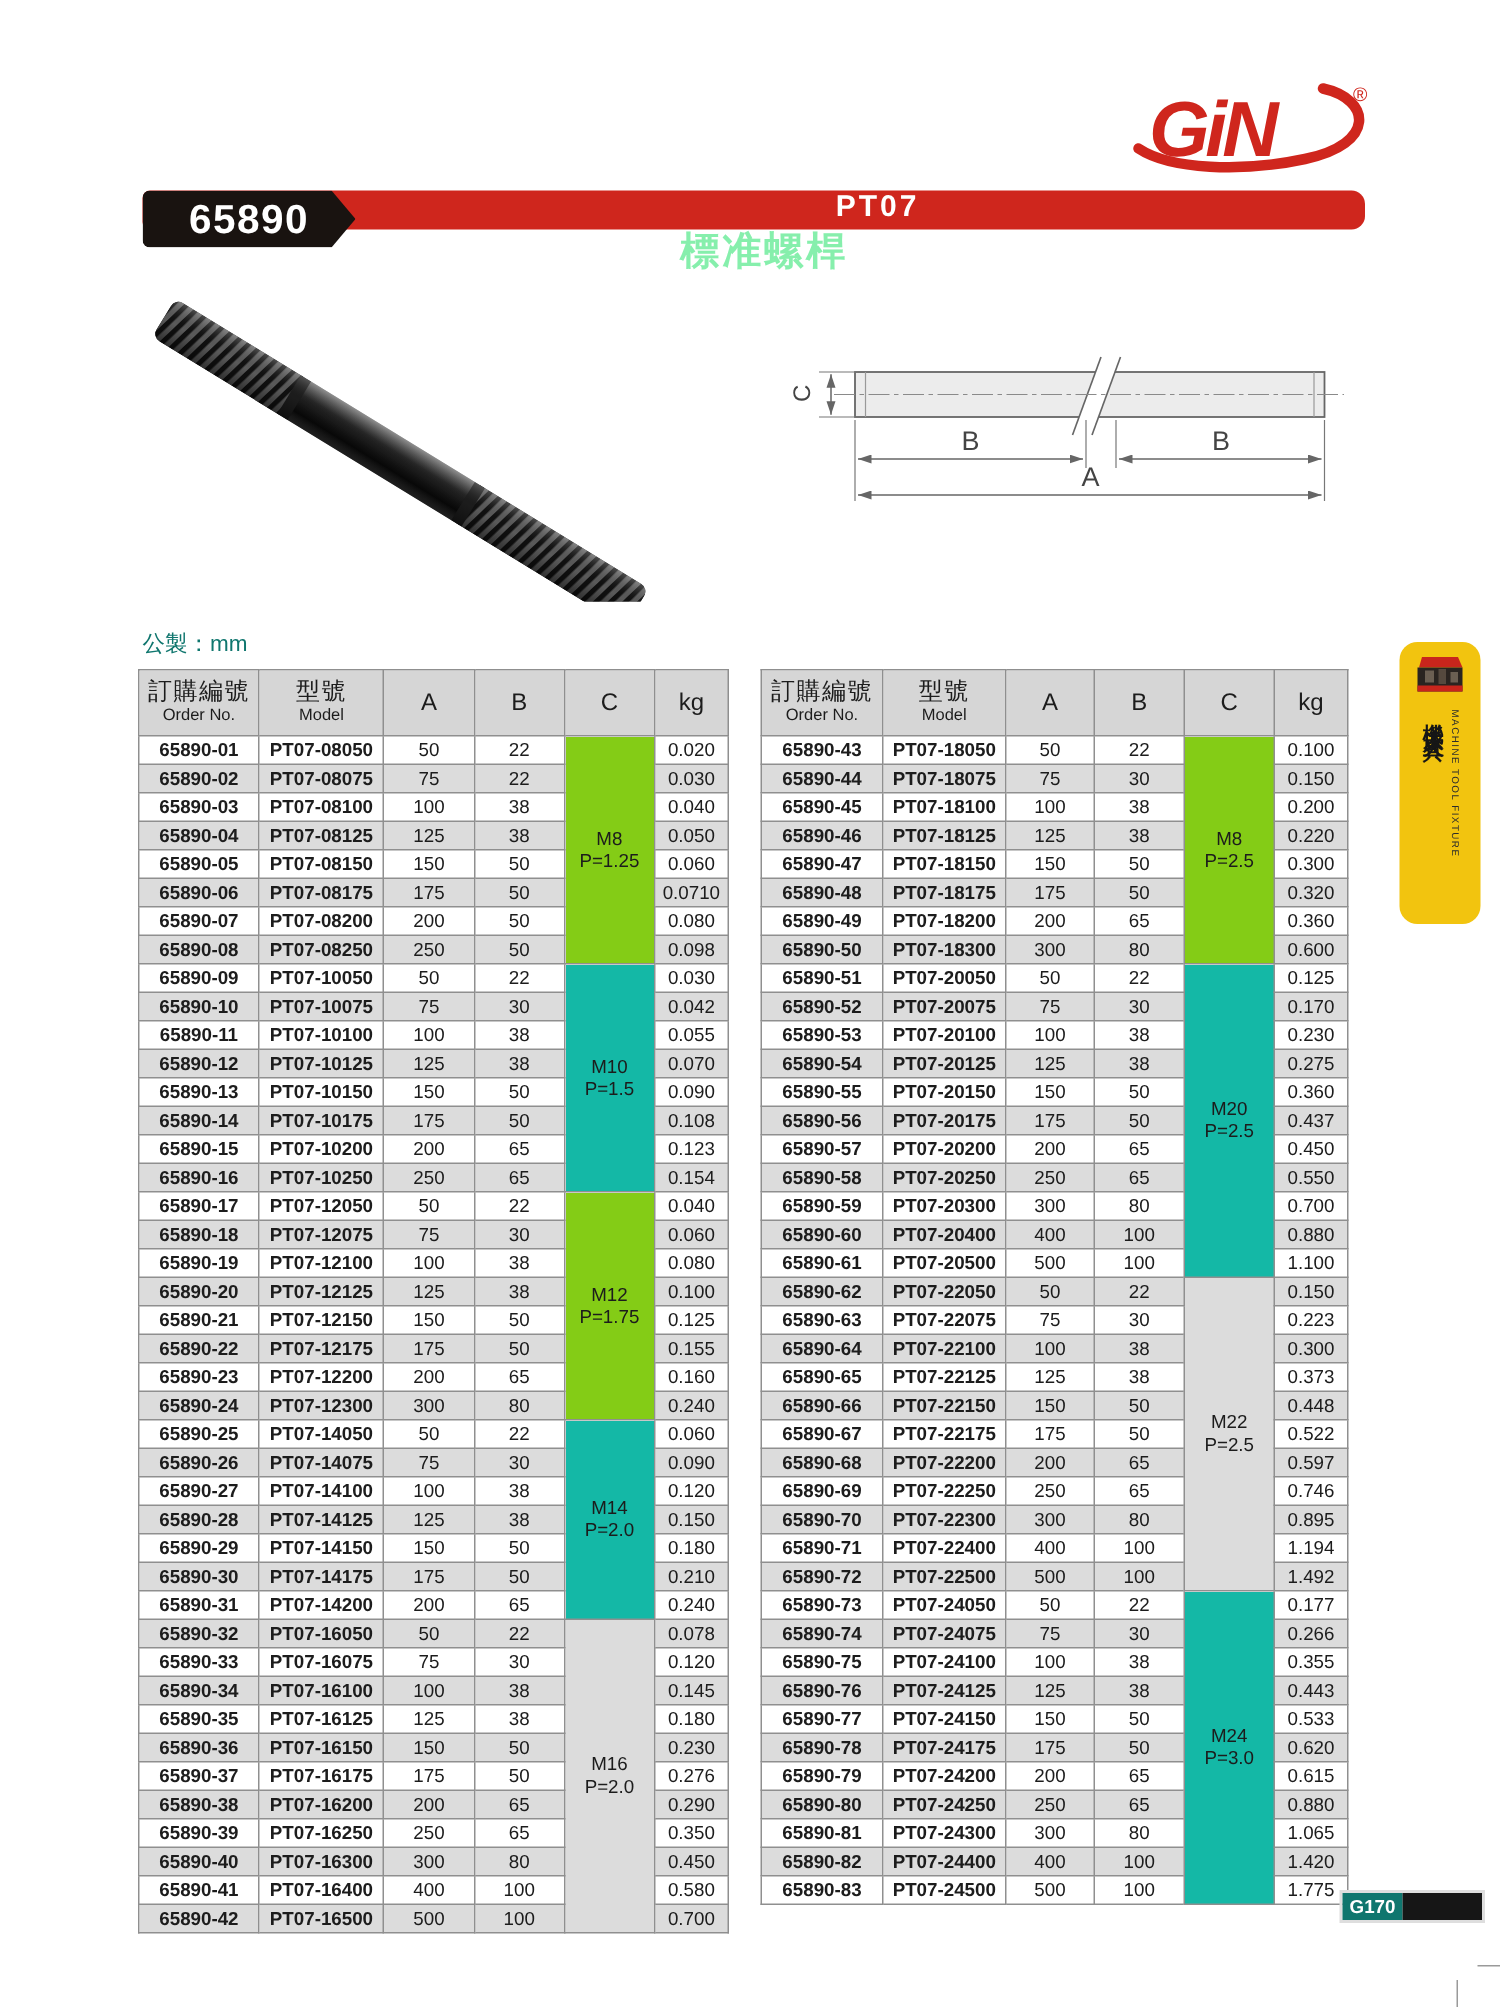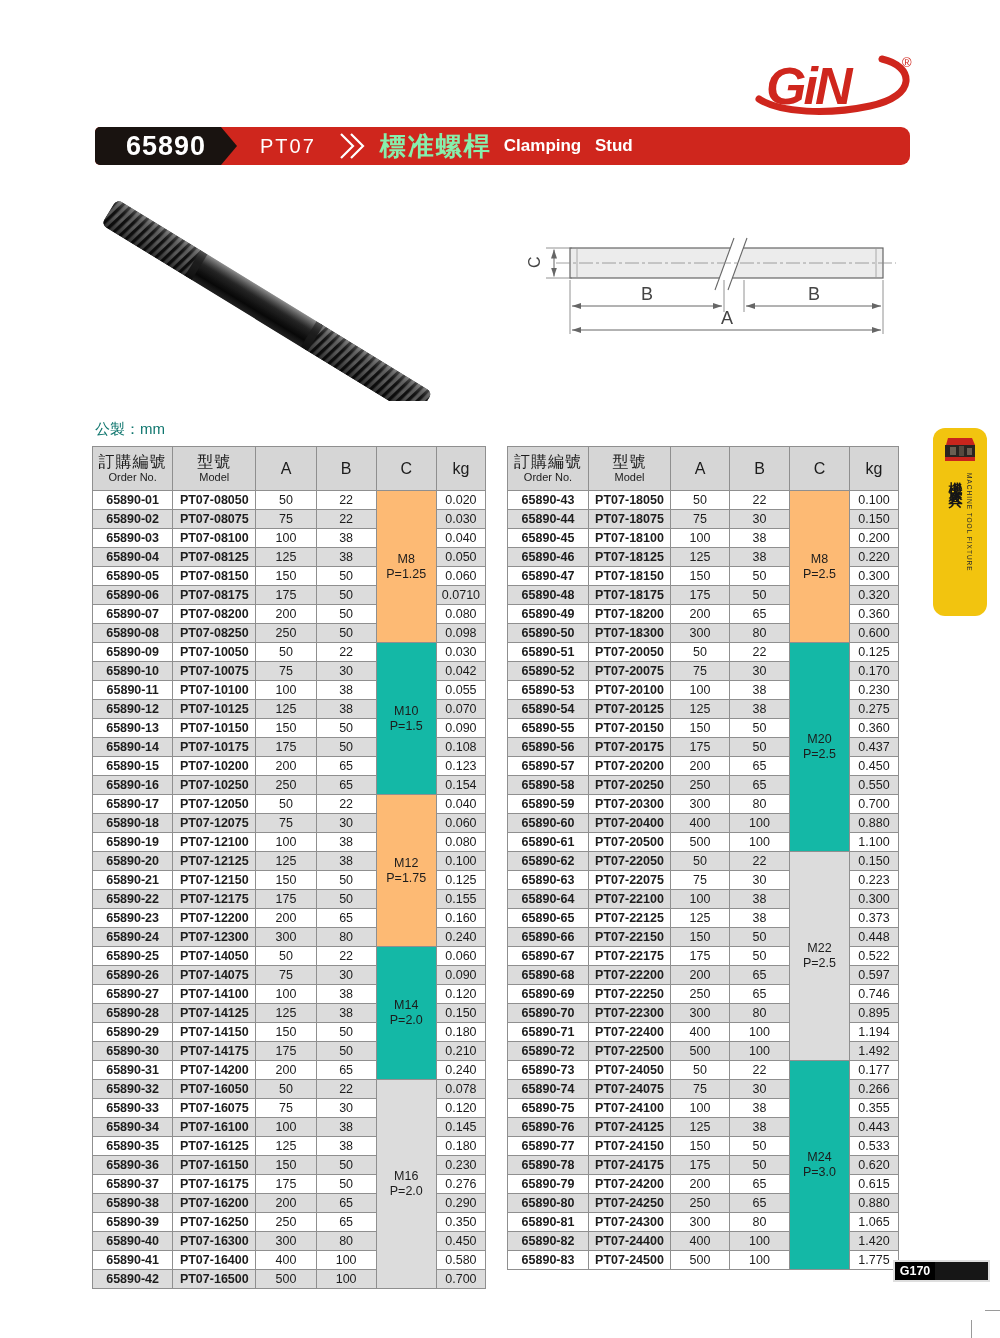--- a/index.html
+++ b/index.html
@@ -3,28 +3,28 @@
 <meta charset="utf-8">
 <style>
   * { margin:0; padding:0; box-sizing:border-box; }
   body { background:#fff; font-family:"Liberation Sans","DejaVu Sans",sans-serif; }
   .page { position:relative; width:1000px; height:1338px; background:#ffffff; overflow:hidden;padding-left:10px; }
 
   
   .logo { position:absolute; left:742px; top:50px; width:190px; height:76px; }
 
   
-  .banner { position:absolute; left:95px; top:127px; width:815px; height:38px;
-            background:#cf261d; border-radius:5px 9px 9px 5px; display:flex; align-items:center; }
+  .banner { position:absolute; left:95px; top:127px; width:815px; height:26px;
+            background:#cf261d; border-radius:5px 9px 9px 5px; display:flex; align-items:center;flex-direction:column; }
   .banner-black { position:absolute; left:0; top:0; width:142px; height:38px; background:#191310;
                   border-radius:5px 0 0 5px;
                   clip-path:polygon(0 0, calc(100% - 16px) 0, 100% 50%, calc(100% - 16px) 100%, 0 100%);
                   display:flex; align-items:center; justify-content:center; }
   .banner-black span { color:#fff; font-size:27px; font-weight:bold; letter-spacing:1px; }
-  .banner-pt { margin-left:165px; color:#fff; font-size:20px; font-weight:normal; letter-spacing:2px; }
+  .banner-pt { margin-left:165px; color:#fff; font-size:20px; font-weight:bold; letter-spacing:2px; }
   .banner-chev { margin-left:22px; }
   .banner-zh { margin-left:14px; color:#86efac; font-size:26px; font-weight:bold; letter-spacing:2px; }
   .banner-en { margin-left:12px; color:#fff; font-size:17px; font-weight:bold; word-spacing:9px;text-align:right; }
 
   
   .photo { position:absolute; left:103px; top:183px; width:352px; height:218px; }
   .specs { position:absolute; left:95px; top:338px; }
   .spec-line { display:flex; align-items:center; height:23px; font-size:15px; color:#111; }
   .spec-dot { width:8px; height:8px; border-radius:50%; background:#97268d; margin-right:8px; flex:0 0 8px; }
   .unit-note { position:absolute; left:95px; top:420px; font-size:15px; color:#0f766e; }
@@ -38,35 +38,35 @@
   .rtable { position:absolute; left:507px; top:446px; width:392px; }
   .ctable th, .ctable td { border:1px solid #8f8f8f; text-align:center; vertical-align:middle;
                            color:#1c1c1c; overflow:hidden; white-space:nowrap; }
   .ctable thead th { background:#d6d6d6; height:44px; font-weight:normal; }
   .hzh { font-size:16px; letter-spacing:1px; line-height:18px; display:block; }
   .hen { font-size:11px; line-height:13px; display:block; }
   .habc { font-size:16px; font-weight:bold; }
   .ctable td { height:18px; font-size:12.5px; line-height:18px; padding:0 2px; }
   .ctable td.bold { font-weight:bold; }
   .ctable tr.stripe td { background:#dcdcdc; }
-  .ctable td.c-cell { background:#fdba74; font-size:12.5px; line-height:15px; }
+  .ctable td.c-cell { background:#84cc16; font-size:12.5px; line-height:15px; }
   .ctable td.c-cell.c-gray { background:#14b8a6; }
 
   
   .side-tab { position:absolute; left:933px; top:428px; width:54px; height:188px;
               background:#f2c40f; border-radius:12px; display:flex; flex-direction:column; align-items:center; }
   .tab-img { margin-top:9px; }
   .tab-text { display:flex; flex-direction:row; margin-top:6px; gap:1px; }
   .tab-zh { writing-mode:vertical-rl; text-orientation:upright; font-size:14px; font-weight:bold;
             color:#161616; letter-spacing:4px; }
   .tab-en { writing-mode:vertical-rl; font-size:6.5px; color:#2c2c2c; letter-spacing:1px; margin-top:2px; }
 
   
   .page-badge { position:absolute; left:893px; top:1260px; display:flex; border:2px solid #dedede; }
-  .badge-red { width:40px; height:18px; background:#000000; color:#fff; font-size:12.5px; font-weight:bold;
+  .badge-red { width:40px; height:18px; background:#0f766e; color:#fff; font-size:12.5px; font-weight:bold;
                display:flex; align-items:center; justify-content:center; }
   .badge-black { width:53px; height:18px; background:#161616; }
   .crop-h { position:absolute; left:985px; top:1310px; width:15px; height:1px; background:#9a9a9a; }
   .crop-v { position:absolute; left:971px; top:1320px; width:1px; height:18px; background:#9a9a9a; }
 </style>
 </head>
 <body>
 
 <div class="page">
 

